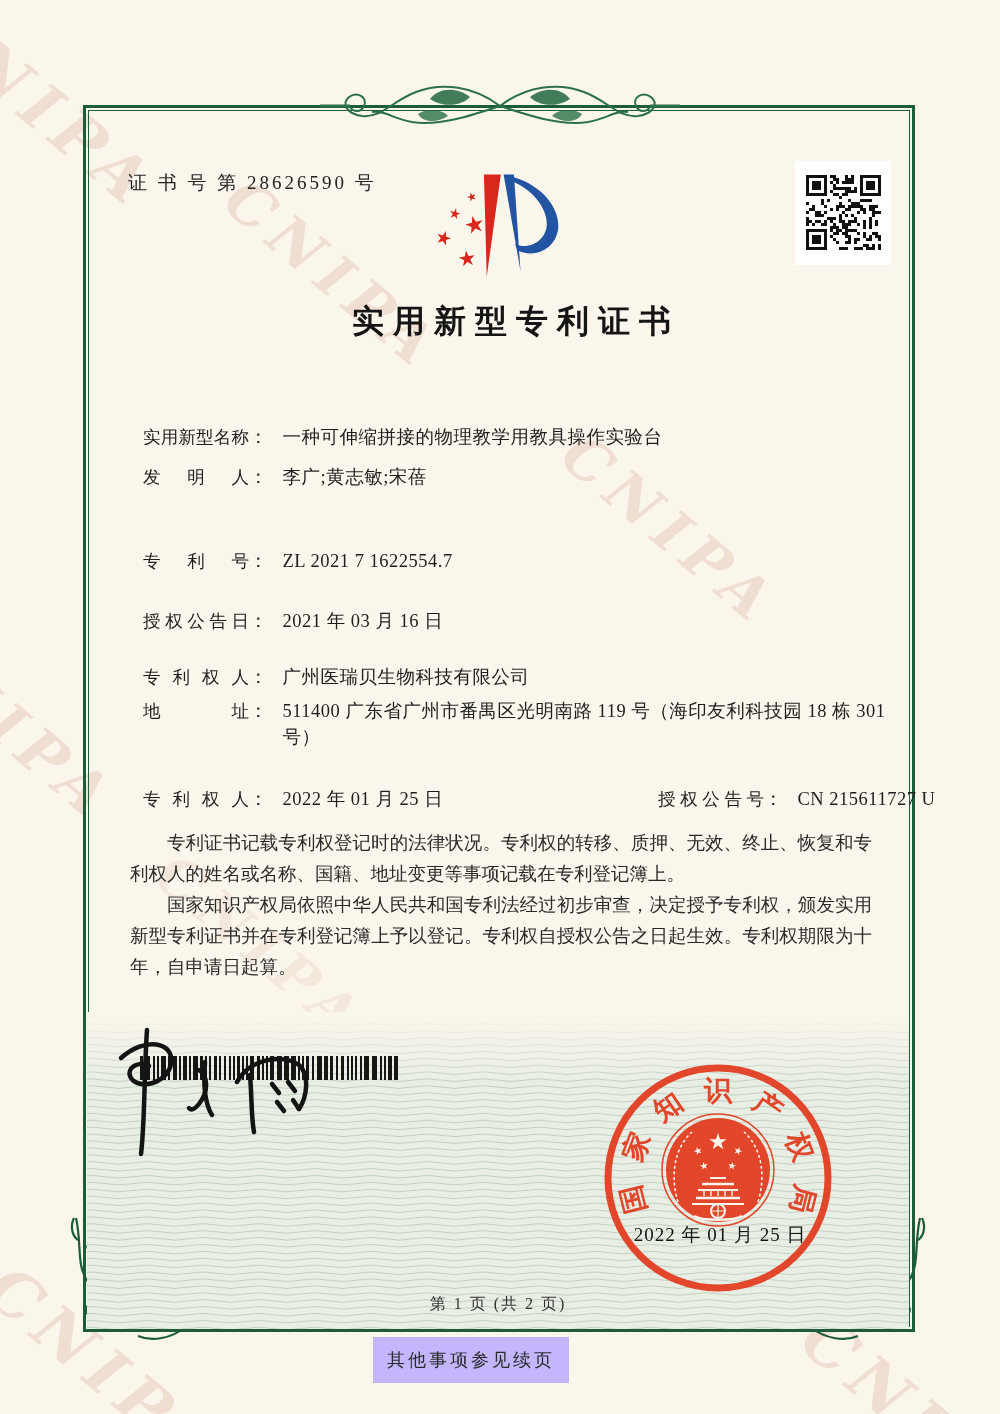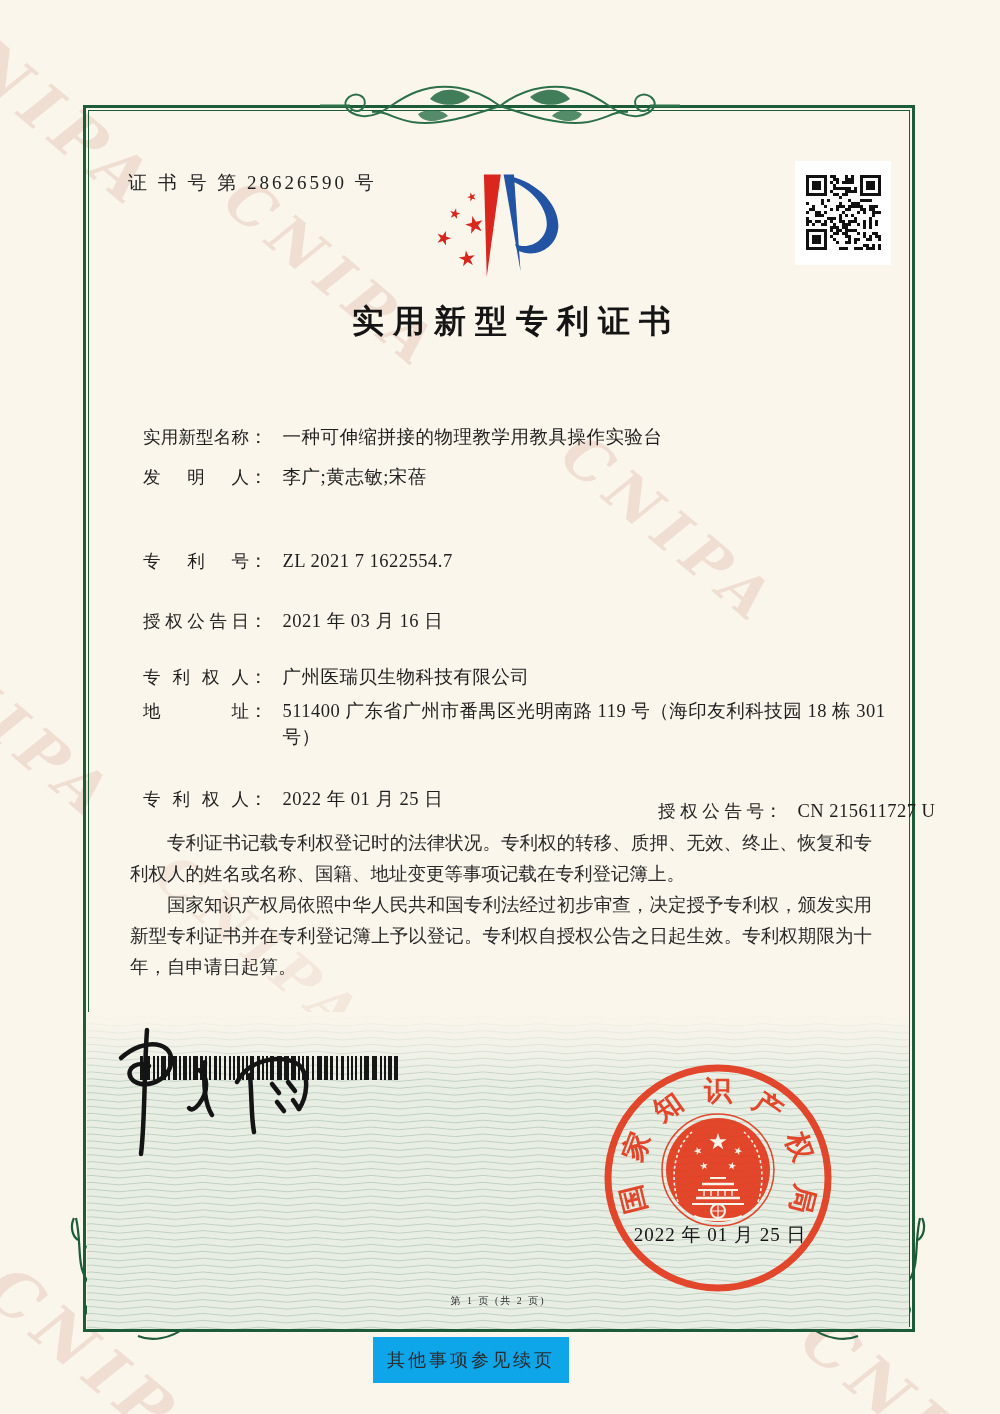--- a/index.html
+++ b/index.html
@@ -40,21 +40,21 @@
   }
   
   .row{position:absolute;left:143px;font-size:18.5px;line-height:26px;white-space:nowrap;}
   .row .lbl{
     display:inline-block;width:106px;font-size:17.5px;
     text-align:justify;text-align-last:justify;vertical-align:top;
   }
   .row .colon{display:inline-block;vertical-align:top;}
   .row .val{display:inline-block;margin-left:15px;letter-spacing:0.5px;vertical-align:top;}
   .row .val.wrap{white-space:normal;width:604px;}
-  .pair2{position:absolute;left:515px;top:12px;}
+  .pair2{position:absolute;left:515px;top:0;}
   
   .body-text{
     position:absolute;left:130px;top:828px;width:742px;
     font-size:18.5px;line-height:31px;text-align:justify;
     color:#2a2a2a;
   }
   .body-text p{margin:0;text-indent:2em;}
   
   .guilloche{
     position:absolute;left:87px;top:1012px;width:822px;height:317px;
@@ -68,32 +68,32 @@
   .barcode{
     position:absolute;left:53px;top:44px;height:24px;
     display:flex;align-items:stretch;
   }
   .barcode span{background:#161616;display:block;height:100%;}
   .officer{position:absolute;left:56px;top:135px;font-size:20px;letter-spacing:4px;color:#222;}
   .officer div{margin-bottom:16px;}
   .sig{position:absolute;left:200px;top:95px;}
   .page-ind{
     position:absolute;left:0;top:282px;width:822px;text-align:center;
-    font-size:10px;letter-spacing:2px;color:#333;
+    font-size:16px;letter-spacing:2px;color:#333;
   }
   
   .seal{position:absolute;left:598px;top:1058px;width:240px;height:240px;}
   .seal-date{
     position:absolute;left:620px;top:1222px;width:200px;
     font-size:19px;letter-spacing:1px;color:#141414;text-align:center;white-space:nowrap;
   }
   
   .cont-note{
     position:absolute;left:373px;top:1337px;width:196px;height:46px;
-    background:#0ea5e9;text-align:center;line-height:46px;
+    background:#c4b5fd;text-align:center;line-height:46px;
     font-size:18px;letter-spacing:3px;color:#2a2a2a;
   }
   
   .logo{position:absolute;left:423px;top:166px;}
   .qr-box{position:absolute;left:795px;top:161px;width:96px;height:104px;background:#fff;}
   .qr-box svg{position:absolute;left:11px;top:14px;}
   .ornament{position:absolute;pointer-events:none;}
 </style>
 </head>
 <body>

